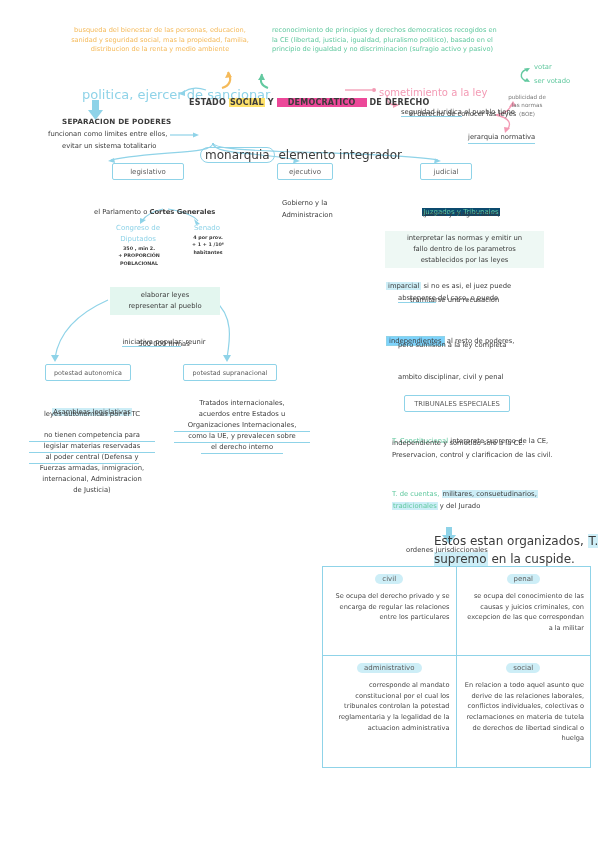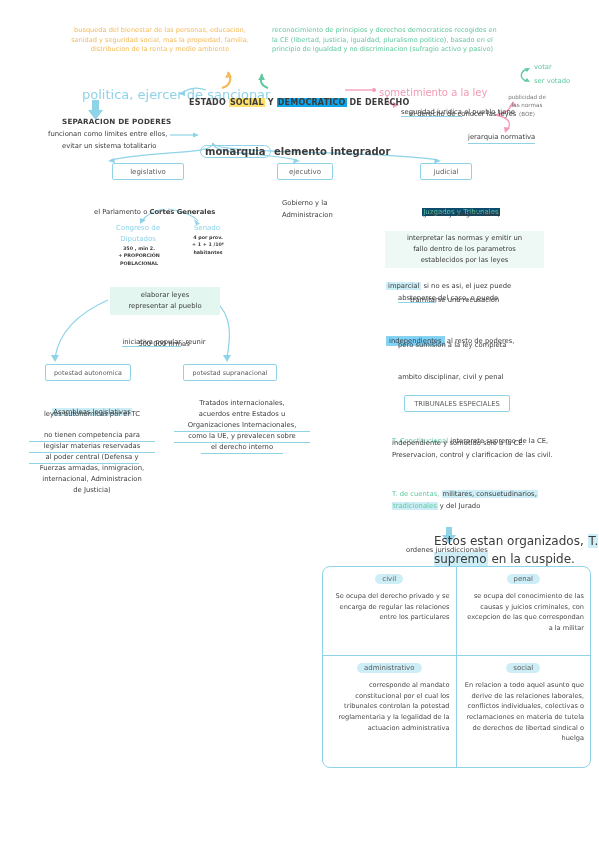--- a/index.html
+++ b/index.html
@@ -10,34 +10,34 @@
   .l{text-align:left;}
   
   .orange{color:#f5ba5a;}
   .green{color:#63c9a0;}
   .pink{color:#f39ab4;}
   .blue{color:#8fd3e8;}
   .grey{color:#777;}
   
   .title{font-weight:bold;letter-spacing:.2px;font-size:8px;color:#3b3b3b;}
   .hl-y{background:#ffe26a;padding:0 1px;}
-  .hl-p{background:#0ea5e9;padding:0 1px;}
+  .hl-p{background:#ec4899;padding:0 11px;}
   .hl-b{background:#cdeef7;padding:0 1px;}
   .hl-gl{background:#0c4a6e;padding:0 1px;}
   .ul{border-bottom:1px solid #8fd3e8;}
   
   .box{position:absolute;border:1px solid #8fd3e8;border-radius:2px;
        display:flex;align-items:center;justify-content:center;
        color:#5c5c5c;background:#fff;}
   
   svg.ov{position:absolute;left:0;top:0;width:599px;height:848px;
          pointer-events:none;}
   
   .tbl{position:absolute;left:322px;top:566px;width:267px;height:200px;
-       border:1.2px solid #8fd3e8;border-radius:8px;display:grid;
+       border:1.2px solid #8fd3e8;border-radius:0;display:grid;
        grid-template-columns:1fr 1fr;grid-template-rows:1fr 1.25fr;}
   .cell{border-right:1px solid #8fd3e8;border-bottom:1px solid #8fd3e8;
         padding:7px 6px 6px;display:flex;flex-direction:column;
         align-items:center;}
   .cell:nth-child(2),.cell:nth-child(4){border-right:none;}
   .cell:nth-child(3),.cell:nth-child(4){border-bottom:none;}
   .cellh{font-size:7px;color:#5c5c5c;background:#cdeef7;
          border-radius:7px;padding:1px 7px;margin-bottom:7px;}
   .cellb{font-size:6.6px;line-height:1.62;text-align:right;color:#4a4a4a;}
 </style>
@@ -142,21 +142,21 @@
 <div class="n c grey" style="left:496px;top:93px;width:62px;font-size:5.6px;line-height:1.5;">publicidad de
 las normas
 (BOE)</div>
 
 <div class="n l ul" style="left:468px;top:133px;font-size:6.8px;">jerarquia normativa</div>
 
 <div class="n l" style="left:62px;top:117px;font-size:7.2px;font-weight:bold;letter-spacing:.2px;">SEPARACION DE PODERES</div>
 <div class="n l" style="left:48px;top:130px;font-size:6.8px;">funcionan como limites entre ellos,</div>
 <div class="n l" style="left:62px;top:142px;font-size:6.8px;">evitar un sistema totalitario</div>
 
-<div class="n l" style="left:200px;top:130px;font-size:10px;font-weight:bold;">
+<div class="n l" style="left:200px;top:130px;font-size:12px;">
   <span style="border:1px solid #8fd3e8;border-radius:8px;padding:0 4px;">monarquia</span><span> elemento integrador</span>
 </div>
 
 <div class="box" style="left:112px;top:163px;width:70px;height:15px;font-size:7px;">
   <span>legislativo</span>
 </div>
 <div class="box" style="left:277px;top:163px;width:54px;height:15px;font-size:7px;">
   <span>ejecutivo</span>
 </div>
 <div class="box" style="left:420px;top:163px;width:50px;height:15px;font-size:7px;">

